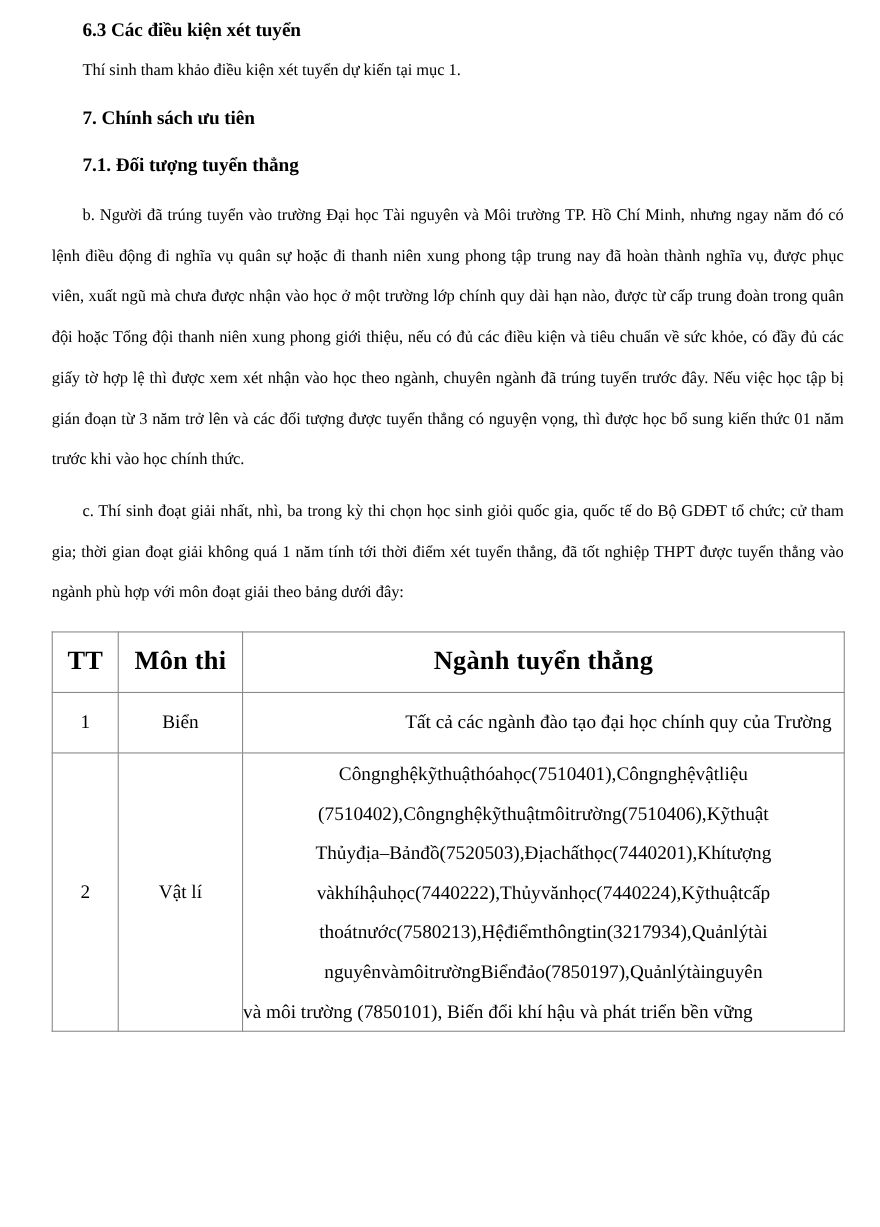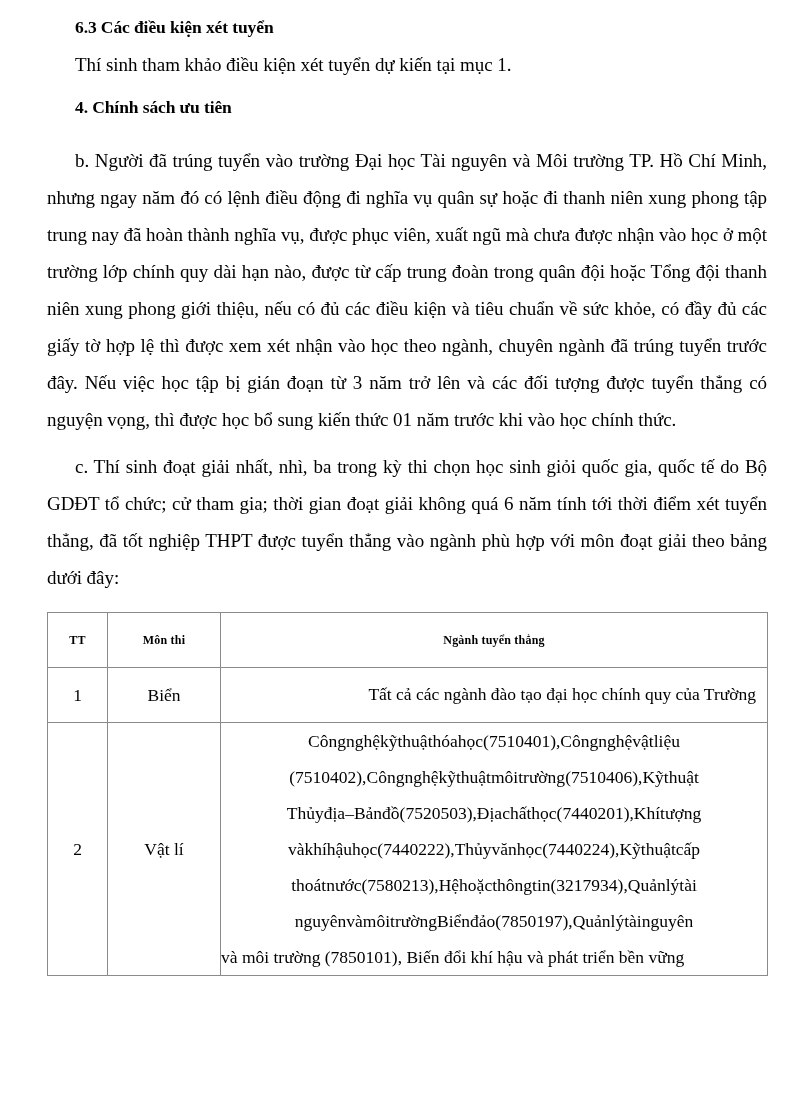--- a/index.html
+++ b/index.html
@@ -25,21 +25,21 @@
   .heading {
     font-weight: bold;
     font-size: 17.5px;
     line-height: 1.0;
     margin: 0 0 0 0;
     padding: 9px 0 9px 0;
     text-indent: 28px;
     letter-spacing: -0.1px;
   }
   .para {
-    font-size: 19px;
+    font-size: 15px;
     line-height: 37px;
     margin: 0;
     padding: 0;
     text-align: justify;
     text-justify: inter-word;
     text-indent: 28px;
     letter-spacing: -0.05px;
     word-spacing: 0px;
   }
   .para.nojust {
@@ -65,21 +65,21 @@
     vertical-align: middle;
   }
   col.c-tt    { width: 60px; }
   col.c-mon   { width: 113px; }
   col.c-nganh { width: 547px; }
 
   th.h-cell {
     font-weight: bold;
     text-align: center;
     height: 54px;
-    font-size: 12px;
+    font-size: 24px;
     letter-spacing: 0.2px;
   }
   td.c-center {
     text-align: center;
     font-size: 17.5px;
   }
   td.c-body {
     text-align: justify;
     text-justify: inter-word;
     padding: 9px 11px 9px 13px;
@@ -108,33 +108,34 @@
 </head>
 <body>
 
 <div class="page">
 
   <div class="heading">6.3 Các điều kiện xét tuyển</div>
   <div class="para nojust">Thí sinh tham khảo điều kiện xét tuyển dự kiến tại mục 1.</div>
 
   <div class="gap-sm"></div>
 
-  <div class="heading">4. Chính sách ưu tiên</div>
+  <div class="heading">7. Chính sách ưu tiên</div>
 
   <div class="gap-sm"></div>
 
+  <div class="heading">7.1. Đối tượng tuyển thẳng</div>
 
 
   <div class="gap-md"></div>
 
   <div class="para">b. Người đã trúng tuyển vào trường Đại học Tài nguyên và Môi trường TP. Hồ Chí Minh, nhưng ngay năm đó có lệnh điều động đi nghĩa vụ quân sự hoặc đi thanh niên xung phong tập trung nay đã hoàn thành nghĩa vụ, được phục viên, xuất ngũ mà chưa được nhận vào học ở một trường lớp chính quy dài hạn nào, được từ cấp trung đoàn trong quân đội hoặc Tổng đội thanh niên xung phong giới thiệu, nếu có đủ các điều kiện và tiêu chuẩn về sức khỏe, có đầy đủ các giấy tờ hợp lệ thì được xem xét nhận vào học theo ngành, chuyên ngành đã trúng tuyển trước đây. Nếu việc học tập bị gián đoạn từ 3 năm trở lên và các đối tượng được tuyển thẳng có nguyện vọng, thì được học bổ sung kiến thức 01 năm trước khi vào học chính thức.</div>
 
   <div class="gap-md"></div>
 
-  <div class="para">c. Thí sinh đoạt giải nhất, nhì, ba trong kỳ thi chọn học sinh giỏi quốc gia, quốc tế do Bộ GDĐT  tổ chức; cử tham gia; thời gian đoạt giải không quá 6 năm tính tới thời điểm xét tuyển thẳng, đã tốt nghiệp THPT được tuyển thẳng vào ngành phù hợp với môn đoạt giải theo bảng dưới đây:</div>
+  <div class="para">c. Thí sinh đoạt giải nhất, nhì, ba trong kỳ thi chọn học sinh giỏi quốc gia, quốc tế do Bộ GDĐT  tổ chức; cử tham gia; thời gian đoạt giải không quá 1 năm tính tới thời điểm xét tuyển thẳng, đã tốt nghiệp THPT được tuyển thẳng vào ngành phù hợp với môn đoạt giải theo bảng dưới đây:</div>
 
   <div class="tbl-wrap">
     <table class="major-table">
       <colgroup>
         <col class="c-tt">
         <col class="c-mon">
         <col class="c-nganh">
       </colgroup>
       <thead>
         <tr>
@@ -205,21 +206,21 @@
                   <span>(7440224),</span>
                   <span>Kỹ</span>
                   <span>thuật</span>
                   <span>cấp</span>
                 </span>
                 <span class="ln justify">
                   <span>thoát</span>
                   <span>nước</span>
                   <span>(7580213),</span>
                   <span>Hệ</span>
-                  <span>hoặc</span>
+                  <span>điểm</span>
                   <span>thông</span>
                   <span>tin</span>
                   <span>(3217934),</span>
                   <span>Quản</span>
                   <span>lý</span>
                   <span>tài</span>
                 </span>
                 <span class="ln justify">
                   <span>nguyên</span>
                   <span>và</span>

